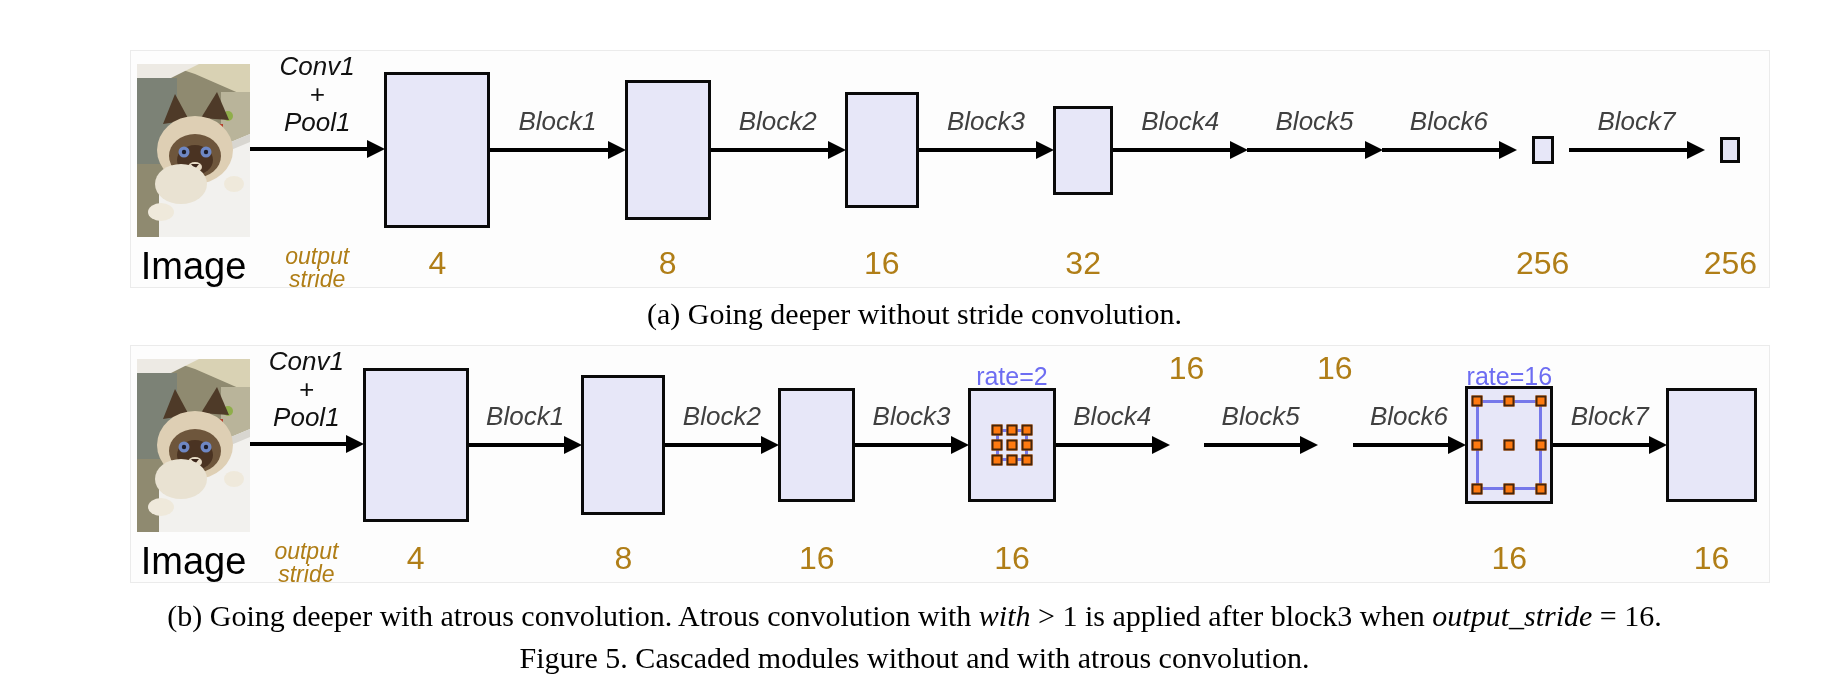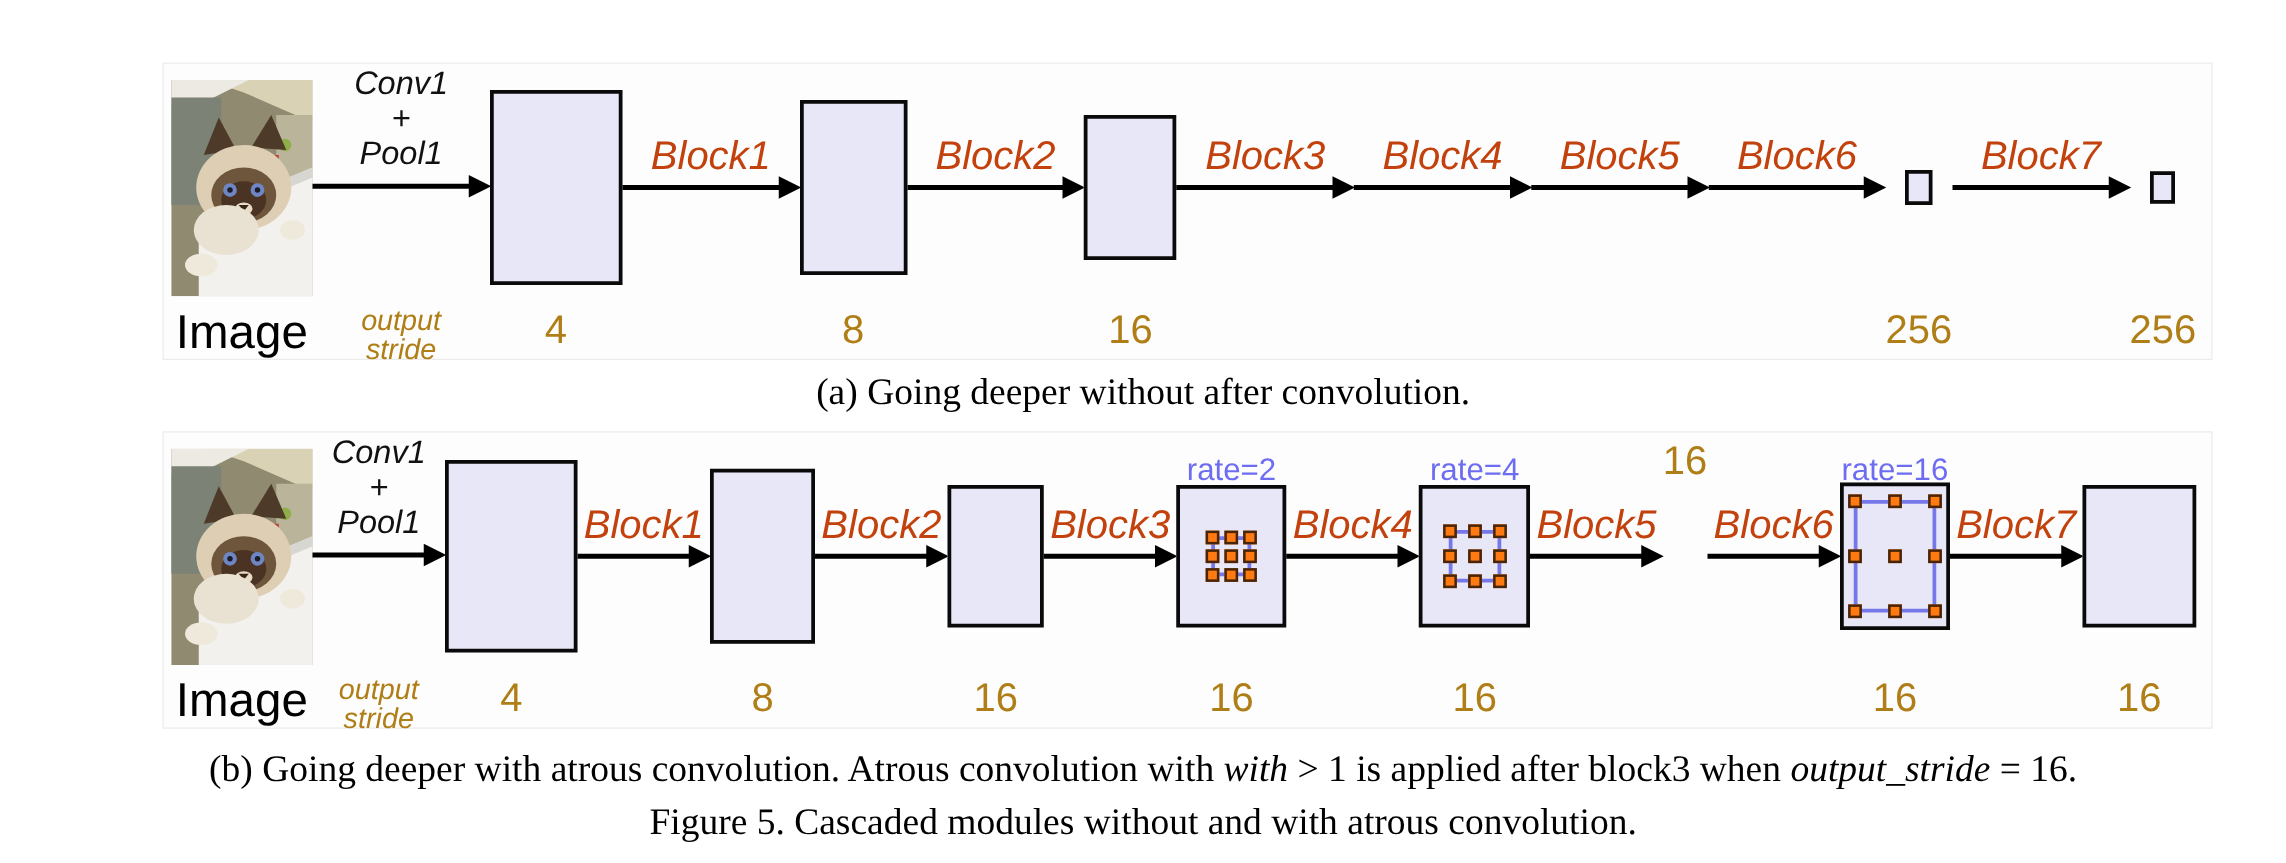--- a/index.html
+++ b/index.html
@@ -20,21 +20,21 @@
   .stridezone{height:42px;text-align:center;font-size:32px;line-height:36px;
               color:var(--stride-text,#b07e17);}
 
   .block{background:var(--block-fill,#e7e7f8);border:3px solid #0a0a0a;box-sizing:content-box;
          display:flex;align-items:center;justify-content:center;position:relative;}
 
   .conn-arrow{position:absolute;left:0;right:16px;top:calc(50% - 2px);height:4px;background:#000;}
   .conn-arrow::after{content:"";position:absolute;right:-17px;top:-7px;width:0;height:0;
          border-left:18px solid #000;border-top:9px solid transparent;border-bottom:9px solid transparent;}
   .conn-label{position:absolute;left:50%;transform:translateX(-50%);top:calc(50% - 44px);
-         font-size:32px;color:#c2410c;white-space:nowrap;}
+         font-size:26px;color:#404040;white-space:nowrap;}
   .conv-label{position:absolute;left:50%;transform:translateX(-50%);top:calc(50% - 97px);
          font-size:26px;line-height:28px;color:#111;text-align:center;white-space:nowrap;}
   .rate-label{position:absolute;top:12px;left:0;width:100%;text-align:center;
          font-size:25px;font-weight:normal;color:var(--rate-label,#6d6df2);}
 
   .image-label{color:#000;font-size:38px;line-height:42px;}
   .os-label{font-size:23px;line-height:23px;padding-top:2px;}
 
   .dots{position:relative;}
   .dots::before{content:"";position:absolute;inset:-1px;border:3px solid var(--atrous-line,#7678ea);}
@@ -143,20 +143,26 @@
       </div>
 
       <div class="connector">
         <div class="blockzone">
           <div class="conn-label">Block3</div>
           <div class="conn-arrow"></div>
         </div>
         <div class="stridezone"></div>
       </div>
 
+      <div class="node">
+        <div class="blockzone">
+            <div class="block" style="width:54px;height:83px"></div>
+          </div>
+        <div class="stridezone">32</div>
+      </div>
 
       <div class="connector">
         <div class="blockzone">
           <div class="conn-label">Block4</div>
           <div class="conn-arrow"></div>
         </div>
         <div class="stridezone"></div>
       </div>
 
 
@@ -195,21 +201,21 @@
       <div class="node">
         <div class="blockzone">
             <div class="block" style="width:14px;height:20px"></div>
           </div>
         <div class="stridezone">256</div>
       </div>
 
     </div>
   </div>
 
-  <div class="caption" id="caption-a">(a) Going deeper without after convolution.</div>
+  <div class="caption" id="caption-a">(a) Going deeper without stride convolution.</div>
 
   <div class="panel" id="panel-b">
     <div class="row">
 
       <div class="node">
         <div class="blockzone">
           <svg class="catpic" width="113" height="173" viewBox="0 0 113 173">
             <rect width="113" height="173" fill="#8f8a70"></rect>
             <polygon points="28,0 113,0 113,34 58,10" fill="#d9d2b4"></polygon>
             <polygon points="0,0 62,0 30,16 0,20" fill="#edeae4"></polygon>
@@ -320,36 +326,20 @@
 
       <div class="connector">
         <div class="blockzone">
           <div class="conn-label">Block4</div>
           <div class="conn-arrow"></div>
         </div>
         <div class="stridezone"></div>
       </div>
 
       <div class="node">
-        <div class="blockzone">
-          <div class="rate-label">rate=4</div>
-          <div class="block" style="width:83px;height:108px">
-            <div class="dots" style="width:40px;height:40px">
-              <span class="dot" style="left:0%;top:0%"></span>
-                <span class="dot" style="left:50%;top:0%"></span>
-                <span class="dot" style="left:100%;top:0%"></span>
-              <span class="dot" style="left:0%;top:50%"></span>
-                <span class="dot" style="left:50%;top:50%"></span>
-                <span class="dot" style="left:100%;top:50%"></span>
-              <span class="dot" style="left:0%;top:100%"></span>
-                <span class="dot" style="left:50%;top:100%"></span>
-                <span class="dot" style="left:100%;top:100%"></span>
-            </div>
-          </div>
-        </div>
         <div class="stridezone">16</div>
       </div>
 
       <div class="connector">
         <div class="blockzone">
           <div class="conn-label">Block5</div>
           <div class="conn-arrow"></div>
         </div>
         <div class="stridezone"></div>
       </div>

